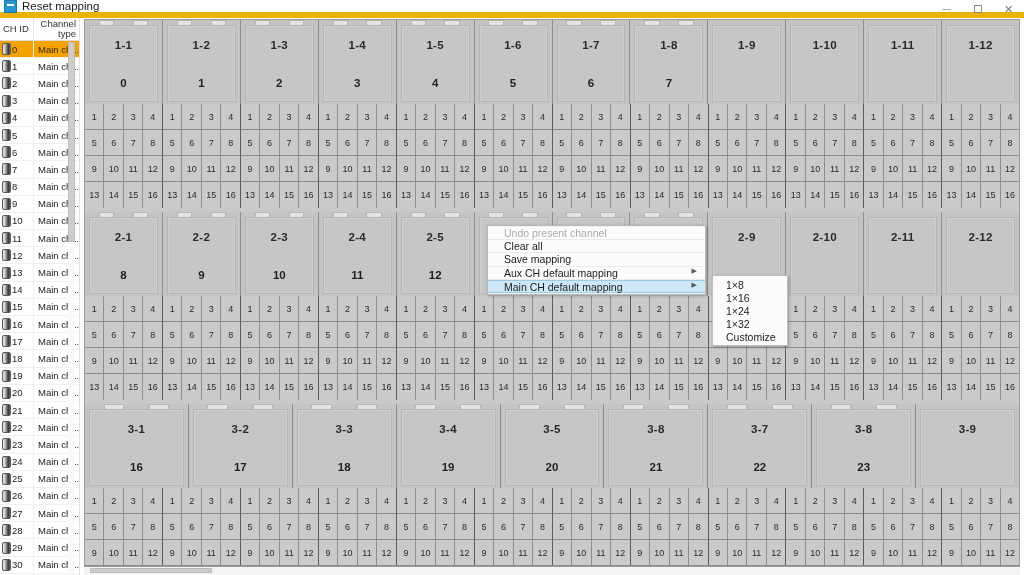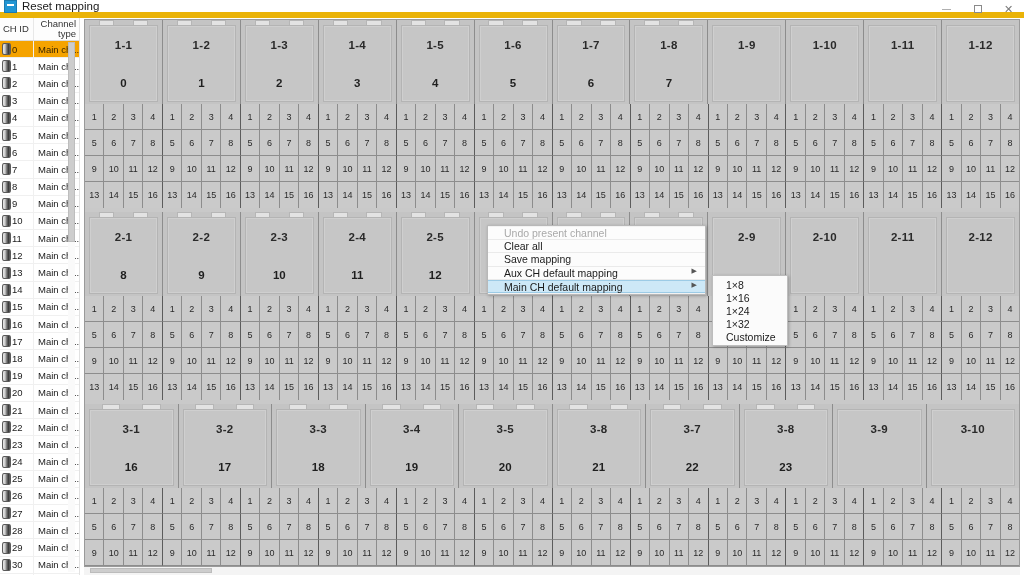--- a/index.html
+++ b/index.html
@@ -1137,25 +1137,20 @@
           <div class="blk has-tab">
             <div class="blk-face"></div>
             <div class="tab-l"></div>
             <div class="tab-r"></div>
             <div class="blk-name">3-8</div>
             <div class="blk-val">23</div>
           </div>
           <div class="blk">
             <div class="blk-face"></div>
             <div class="blk-name">3-9</div>
-            <div class="blk-val"></div>
-          </div>
-          <div class="blk">
-            <div class="blk-face"></div>
-            <div class="blk-name">3-10</div>
             <div class="blk-val"></div>
           </div>
         </div>
         <div class="band grid-row">
           <div class="gcell">1</div>
           <div class="gcell">2</div>
           <div class="gcell">3</div>
           <div class="gcell grp-end">4</div>
           <div class="gcell">1</div>
           <div class="gcell">2</div>

